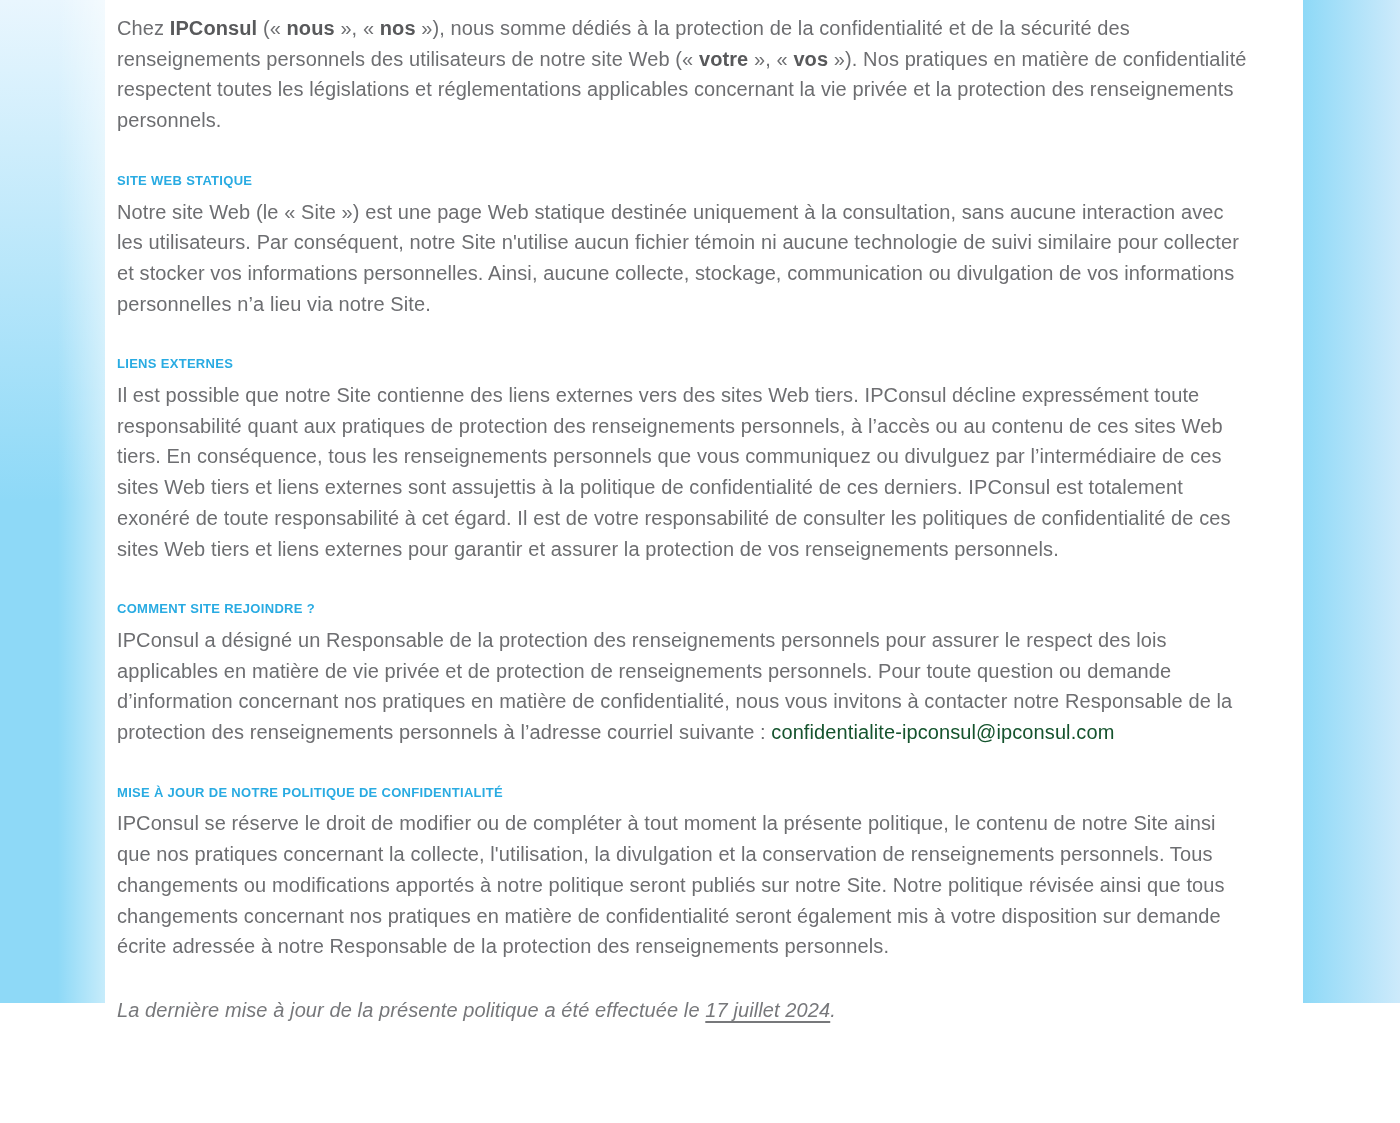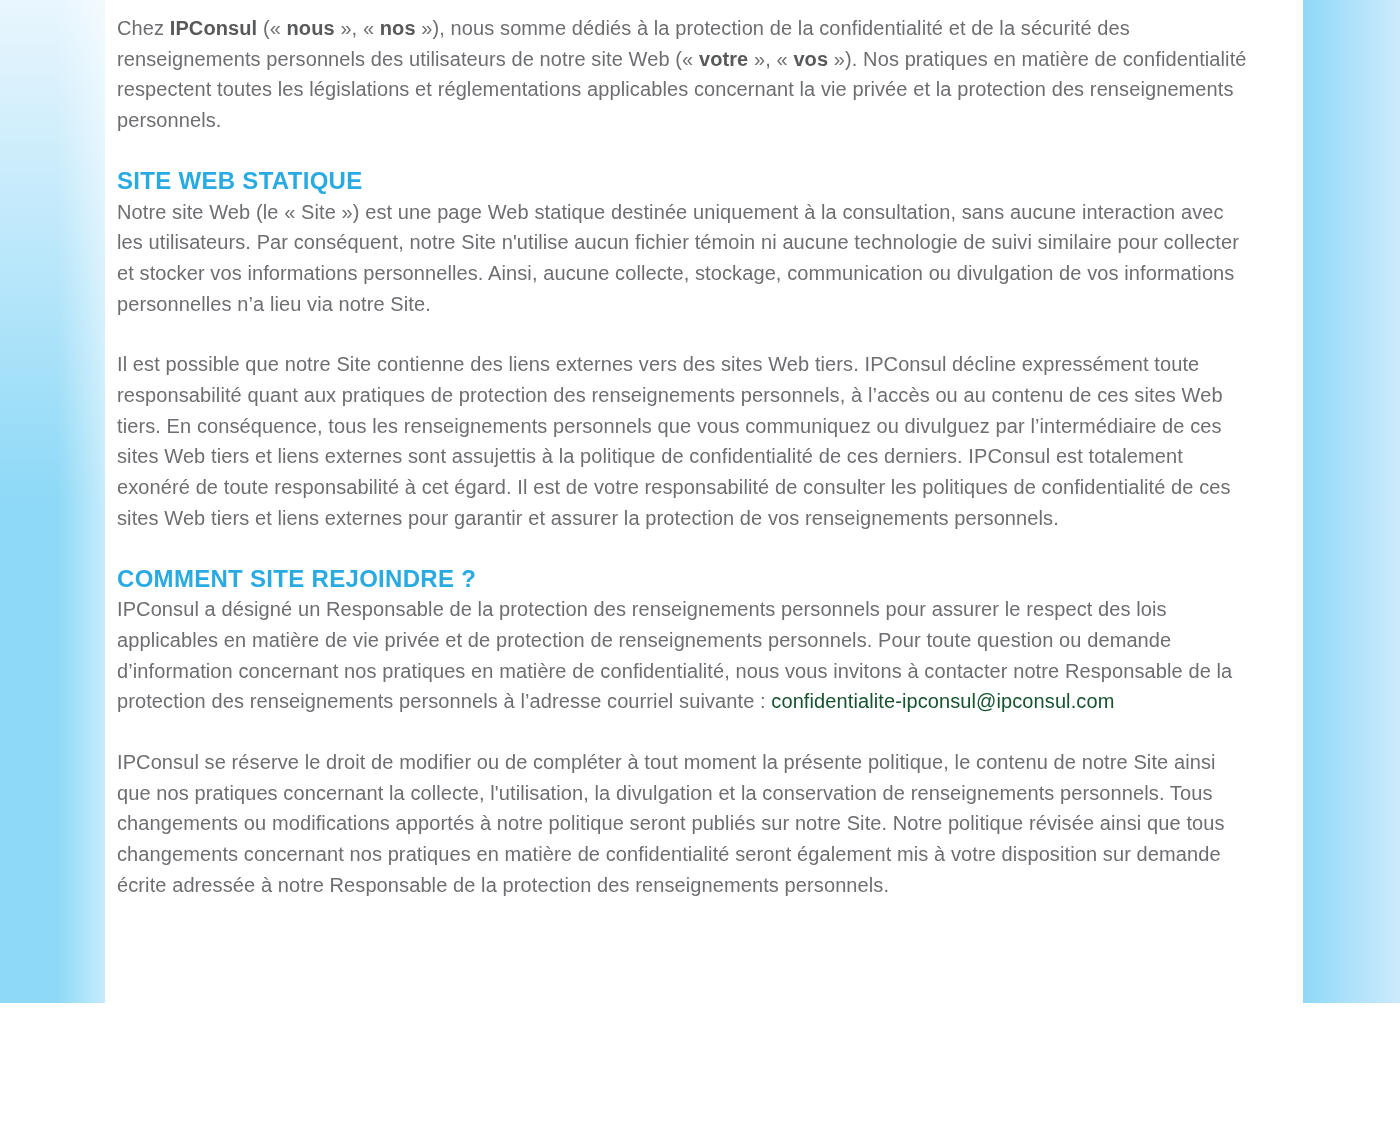--- a/index.html
+++ b/index.html
@@ -43,21 +43,21 @@
     letter-spacing: 0.1px;
   }
   p { margin: 0; }
   .b {
     font-weight: 700;
     color: #58595b;
   }
   section { margin-top: 30px; }
   .heading {
     margin: 0;
-    font-size: 24px;
+    font-size: 13px;
     line-height: 30.7px;
     font-weight: 700;
     color: #29abe2;
     letter-spacing: 0.3px;
   }
   .email {
     color: #14532d;
     text-decoration: none;
     cursor: pointer;
   }
@@ -80,29 +80,32 @@
   <main class="content">
 
     <p class="body intro"><span>Chez </span><span class="b">IPConsul</span><span> (« </span><span class="b">nous</span><span> », « </span><span class="b">nos</span><span> »), nous somme dédiés à la protection de la confidentialité et de la sécurité des renseignements personnels des utilisateurs de notre site Web (« </span><span class="b">votre</span><span> », « </span><span class="b">vos</span><span> »). Nos pratiques en matière de confidentialité respectent toutes les législations et réglementations applicables concernant la vie privée et la protection des renseignements personnels.</span></p>
 
     <section>
       <h2 class="heading">SITE WEB STATIQUE</h2>
       <p class="body">Notre site Web (le « Site ») est une page Web statique destinée uniquement à la consultation, sans aucune interaction avec les utilisateurs. Par conséquent, notre Site n'utilise aucun fichier témoin ni aucune technologie de suivi similaire pour collecter et stocker vos informations personnelles. Ainsi, aucune collecte, stockage, communication ou divulgation de vos informations personnelles n’a lieu via notre Site.</p>
     </section>
 
     <section>
+      <h2 class="heading">LIENS EXTERNES</h2>
       <p class="body">Il est possible que notre Site contienne des liens externes vers des sites Web tiers. IPConsul décline expressément toute responsabilité quant aux pratiques de protection des renseignements personnels, à l’accès ou au contenu de ces sites Web tiers. En conséquence, tous les renseignements personnels que vous communiquez ou divulguez par l’intermédiaire de ces sites Web tiers et liens externes sont assujettis à la politique de confidentialité de ces derniers. IPConsul est totalement exonéré de toute responsabilité à cet égard. Il est de votre responsabilité de consulter les politiques de confidentialité de ces sites Web tiers et liens externes pour garantir et assurer la protection de vos renseignements personnels.</p>
     </section>
 
     <section>
       <h2 class="heading">COMMENT SITE REJOINDRE ?</h2>
       <p class="body"><span>IPConsul a désigné un Responsable de la protection des renseignements personnels pour assurer le respect des lois applicables en matière de vie privée et de protection de renseignements personnels. Pour toute question ou demande d’information concernant nos pratiques en matière de confidentialité, nous vous invitons à contacter notre Responsable de la protection des renseignements personnels à l’adresse courriel suivante : </span><a class="email">confidentialite-ipconsul@ipconsul.com</a></p>
     </section>
 
     <section>
+      <h2 class="heading">MISE À JOUR DE NOTRE POLITIQUE DE CONFIDENTIALITÉ</h2>
       <p class="body">IPConsul se réserve le droit de modifier ou de compléter à tout moment la présente politique, le contenu de notre Site ainsi que nos pratiques concernant la collecte, l'utilisation, la divulgation et la conservation de renseignements personnels. Tous changements ou modifications apportés à notre politique seront publiés sur notre Site. Notre politique révisée ainsi que tous changements concernant nos pratiques en matière de confidentialité seront également mis à votre disposition sur demande écrite adressée à notre Responsable de la protection des renseignements personnels.</p>
     </section>
 
+    <p class="note"><span>La dernière mise à jour de la présente politique a été effectuée le </span><span class="date">17 juillet 2024</span><span>.</span></p>
 
   </main>
 
   <div class="strip strip-right"></div>
 </div>
 
 </body></html>

